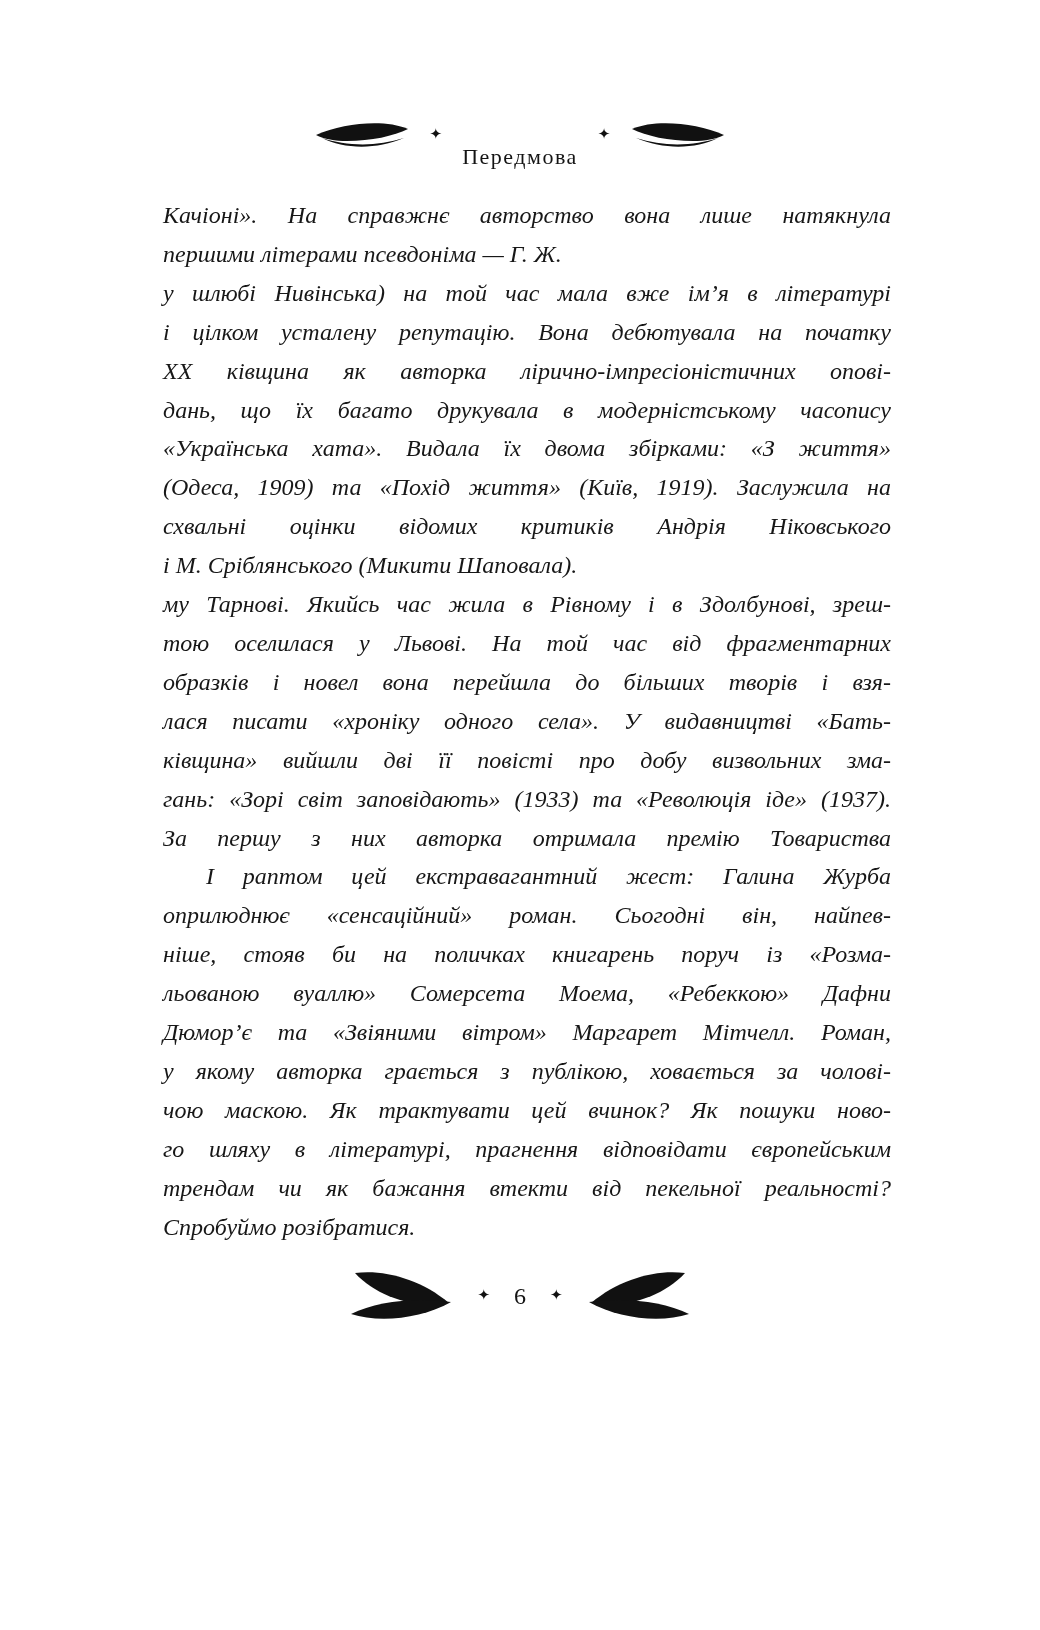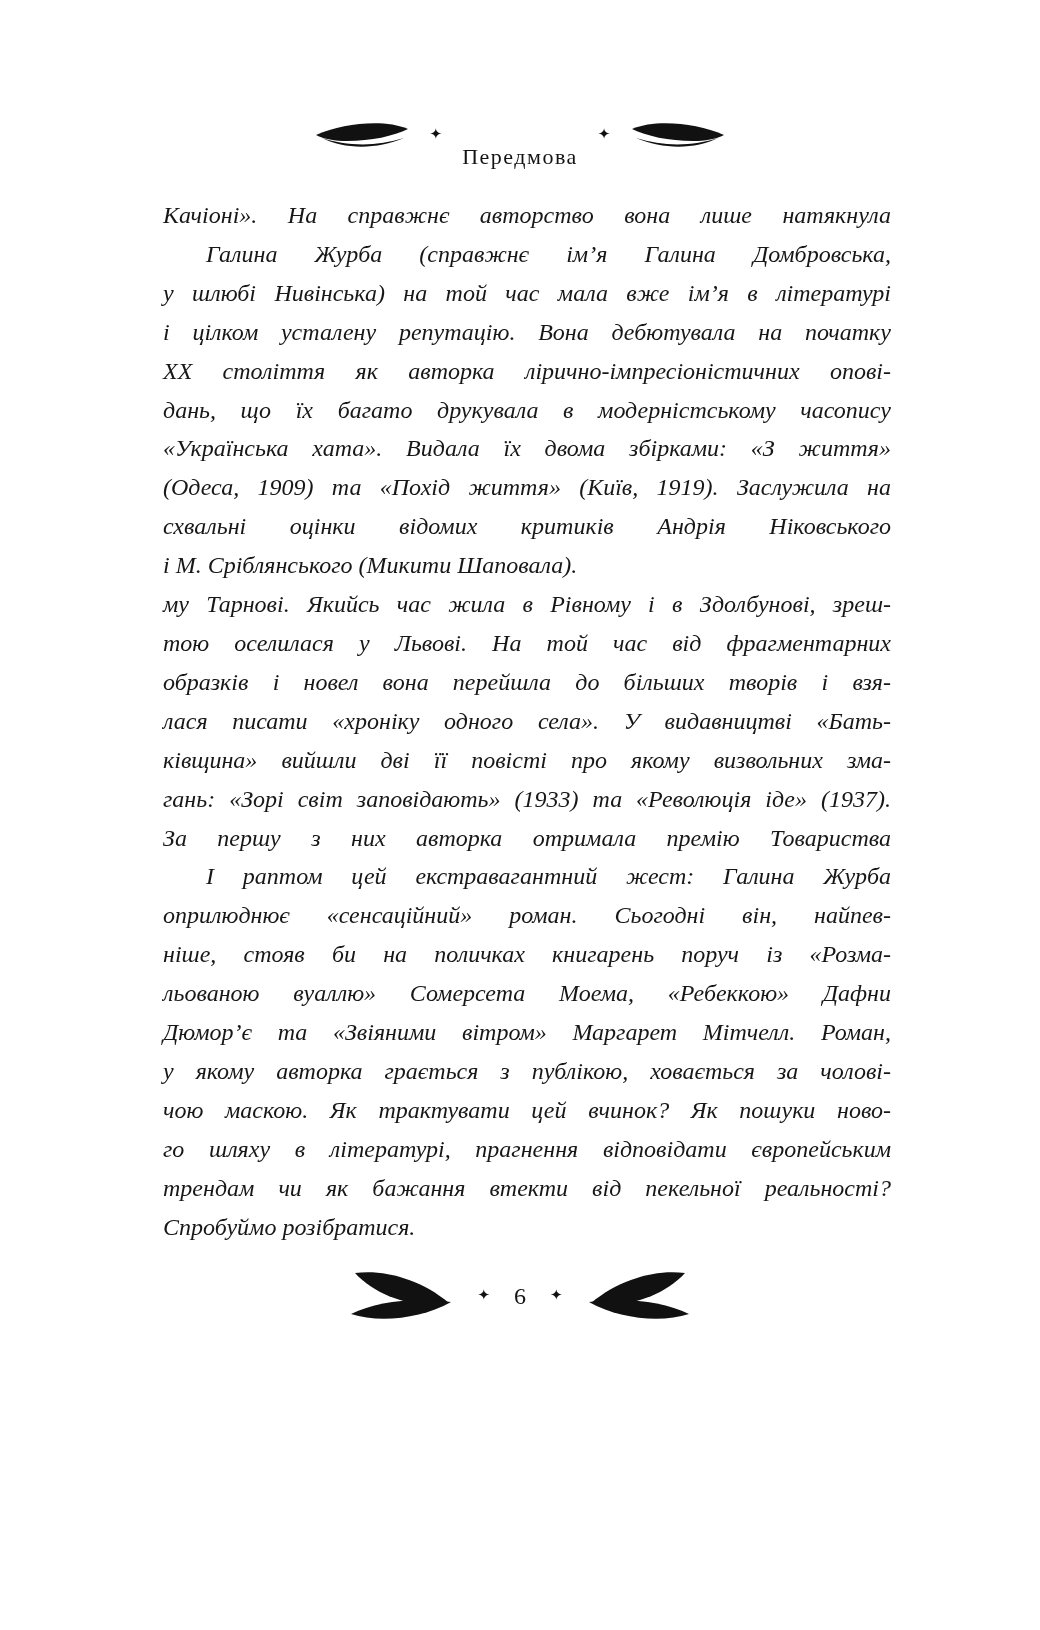--- a/index.html
+++ b/index.html
@@ -89,38 +89,38 @@
       <svg width="96" height="26" viewBox="0 0 96 26" aria-hidden="true">
         <path d="M94 7 C 70 -3, 30 1, 2 13 C 10 17, 21 19, 33 19 C 57 19, 80 14, 94 7 Z" fill="#111"></path>
         <path d="M8 16 C 32 24, 62 25, 90 16 C 62 28, 30 27, 8 16 Z" fill="#111"></path>
       </svg>
     </span>
   </header>
 
   <main class="body-text">
       <div class="paragraph">
         <div class="line">Качіоні». На справжнє авторство вона лише натякнула</div>
+        <div class="line last">першими літерами псевдоніма — Г. Ж.</div>
       </div>
       <div class="paragraph">
-        <div class="line indent">Галина Журба (справжнє ім’я Галина Домбровська,</div>
         <div class="line">у шлюбі Нивінська) на той час мала вже ім’я в літературі</div>
         <div class="line">і цілком усталену репутацію. Вона дебютувала на початку</div>
-        <div class="line">ХХ століття як авторка лірично-імпресіоністичних опові-</div>
+        <div class="line">ХХ ківщина як авторка лірично-імпресіоністичних опові-</div>
         <div class="line">дань, що їх багато друкувала в модерністському часопису</div>
         <div class="line">«Українська хата». Видала їх двома збірками: «З життя»</div>
         <div class="line">(Одеса, 1909) та «Похід життя» (Київ, 1919). Заслужила на</div>
         <div class="line">схвальні оцінки відомих критиків Андрія Ніковського</div>
         <div class="line last">і М. Сріблянського (Микити Шаповала).</div>
       </div>
       <div class="paragraph">
         <div class="line">му Тарнові. Якийсь час жила в Рівному і в Здолбунові, зреш-</div>
         <div class="line">тою оселилася у Львові. На той час від фрагментарних</div>
         <div class="line">образків і новел вона перейшла до більших творів і взя-</div>
         <div class="line">лася писати «хроніку одного села». У видавництві «Бать-</div>
-        <div class="line">ківщина» вийшли дві її повісті про якому визвольних зма-</div>
+        <div class="line">ківщина» вийшли дві її повісті про добу визвольних зма-</div>
         <div class="line">гань: «Зорі світ заповідають» (1933) та «Революція іде» (1937).</div>
         <div class="line">За першу з них авторка отримала премію Товариства</div>
       </div>
       <div class="paragraph">
         <div class="line indent">І раптом цей екстравагантний жест: Галина Журба</div>
         <div class="line">оприлюднює «сенсаційний» роман. Сьогодні він, найпев-</div>
         <div class="line">ніше, стояв би на поличках книгарень поруч із «Розма-</div>
         <div class="line">льованою вуаллю» Сомерсета Моема, «Ребеккою» Дафни</div>
         <div class="line">Дюмор’є та «Звіяними вітром» Маргарет Мітчелл. Роман,</div>
         <div class="line">у якому авторка грається з публікою, ховається за чолові-</div>

